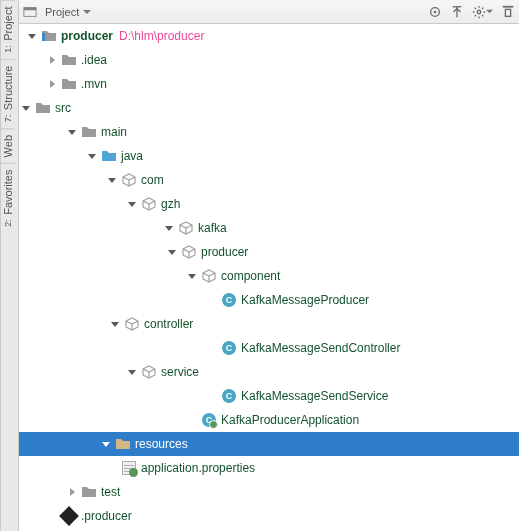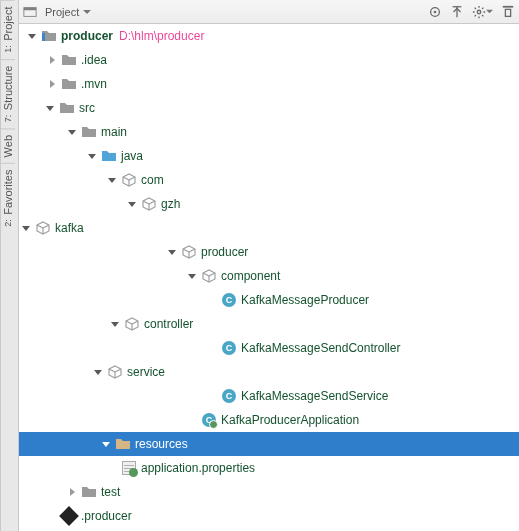--- a/index.html
+++ b/index.html
@@ -215,21 +215,21 @@
           <polygon points="2,0 7,4 2,8" fill="#9a9a9a"></polygon>
         </svg>
       </span>
       <span class="icon">
         <svg viewBox="0 0 16 16" width="16" height="16">
           <path d="M1 3h5l2 2h7v8H1z" fill="#9a9a9a"></path>
         </svg>
       </span>
       <span class="label">.mvn</span>
     </div>
-    <div class="row" style=" margin-left: 24px;">
+    <div class="row" style="">
       <span class="arrow expanded">
         <svg viewBox="0 0 8 8">
           <polygon points="0,2 8,2 4,7" fill="#595959"></polygon>
         </svg>
       </span>
       <span class="icon">
         <svg viewBox="0 0 16 16" width="16" height="16">
           <path d="M1 3h5l2 2h7v8H1z" fill="#9a9a9a"></path>
         </svg>
       </span>
@@ -282,21 +282,21 @@
         </svg>
       </span>
       <span class="icon">
         <svg viewBox="0 0 16 16" width="16" height="16">
           <path d="M2 5l6-3 6 3v6l-6 3-6-3z" fill="none" stroke="#a0a0a0" stroke-width="1.2"></path>
           <path d="M2 5l6 3 6-3M8 8v6" fill="none" stroke="#a0a0a0" stroke-width="1.2"></path>
         </svg>
       </span>
       <span class="label">gzh</span>
     </div>
-    <div class="row" style="">
+    <div class="row" style="padding-left: 126px; margin-left: 17px;">
       <span class="arrow expanded">
         <svg viewBox="0 0 8 8">
           <polygon points="0,2 8,2 4,7" fill="#595959"></polygon>
         </svg>
       </span>
       <span class="icon">
         <svg viewBox="0 0 16 16" width="16" height="16">
           <path d="M2 5l6-3 6 3v6l-6 3-6-3z" fill="none" stroke="#a0a0a0" stroke-width="1.2"></path>
           <path d="M2 5l6 3 6-3M8 8v6" fill="none" stroke="#a0a0a0" stroke-width="1.2"></path>
         </svg>
@@ -352,21 +352,21 @@
       </span>
       <span class="label">controller</span>
     </div>
     <div class="row" style="padding-left: 186px;">
       <span class="arrow none"></span>
       <span class="icon">
         <div class="classC">C</div>
       </span>
       <span class="label">KafkaMessageSendController</span>
     </div>
-    <div class="row" style="padding-left: 72px;">
+    <div class="row" style="padding-left: 106px;">
       <span class="arrow expanded">
         <svg viewBox="0 0 8 8">
           <polygon points="0,2 8,2 4,7" fill="#595959"></polygon>
         </svg>
       </span>
       <span class="icon">
         <svg viewBox="0 0 16 16" width="16" height="16">
           <path d="M2 5l6-3 6 3v6l-6 3-6-3z" fill="none" stroke="#a0a0a0" stroke-width="1.2"></path>
           <path d="M2 5l6 3 6-3M8 8v6" fill="none" stroke="#a0a0a0" stroke-width="1.2"></path>
         </svg>

